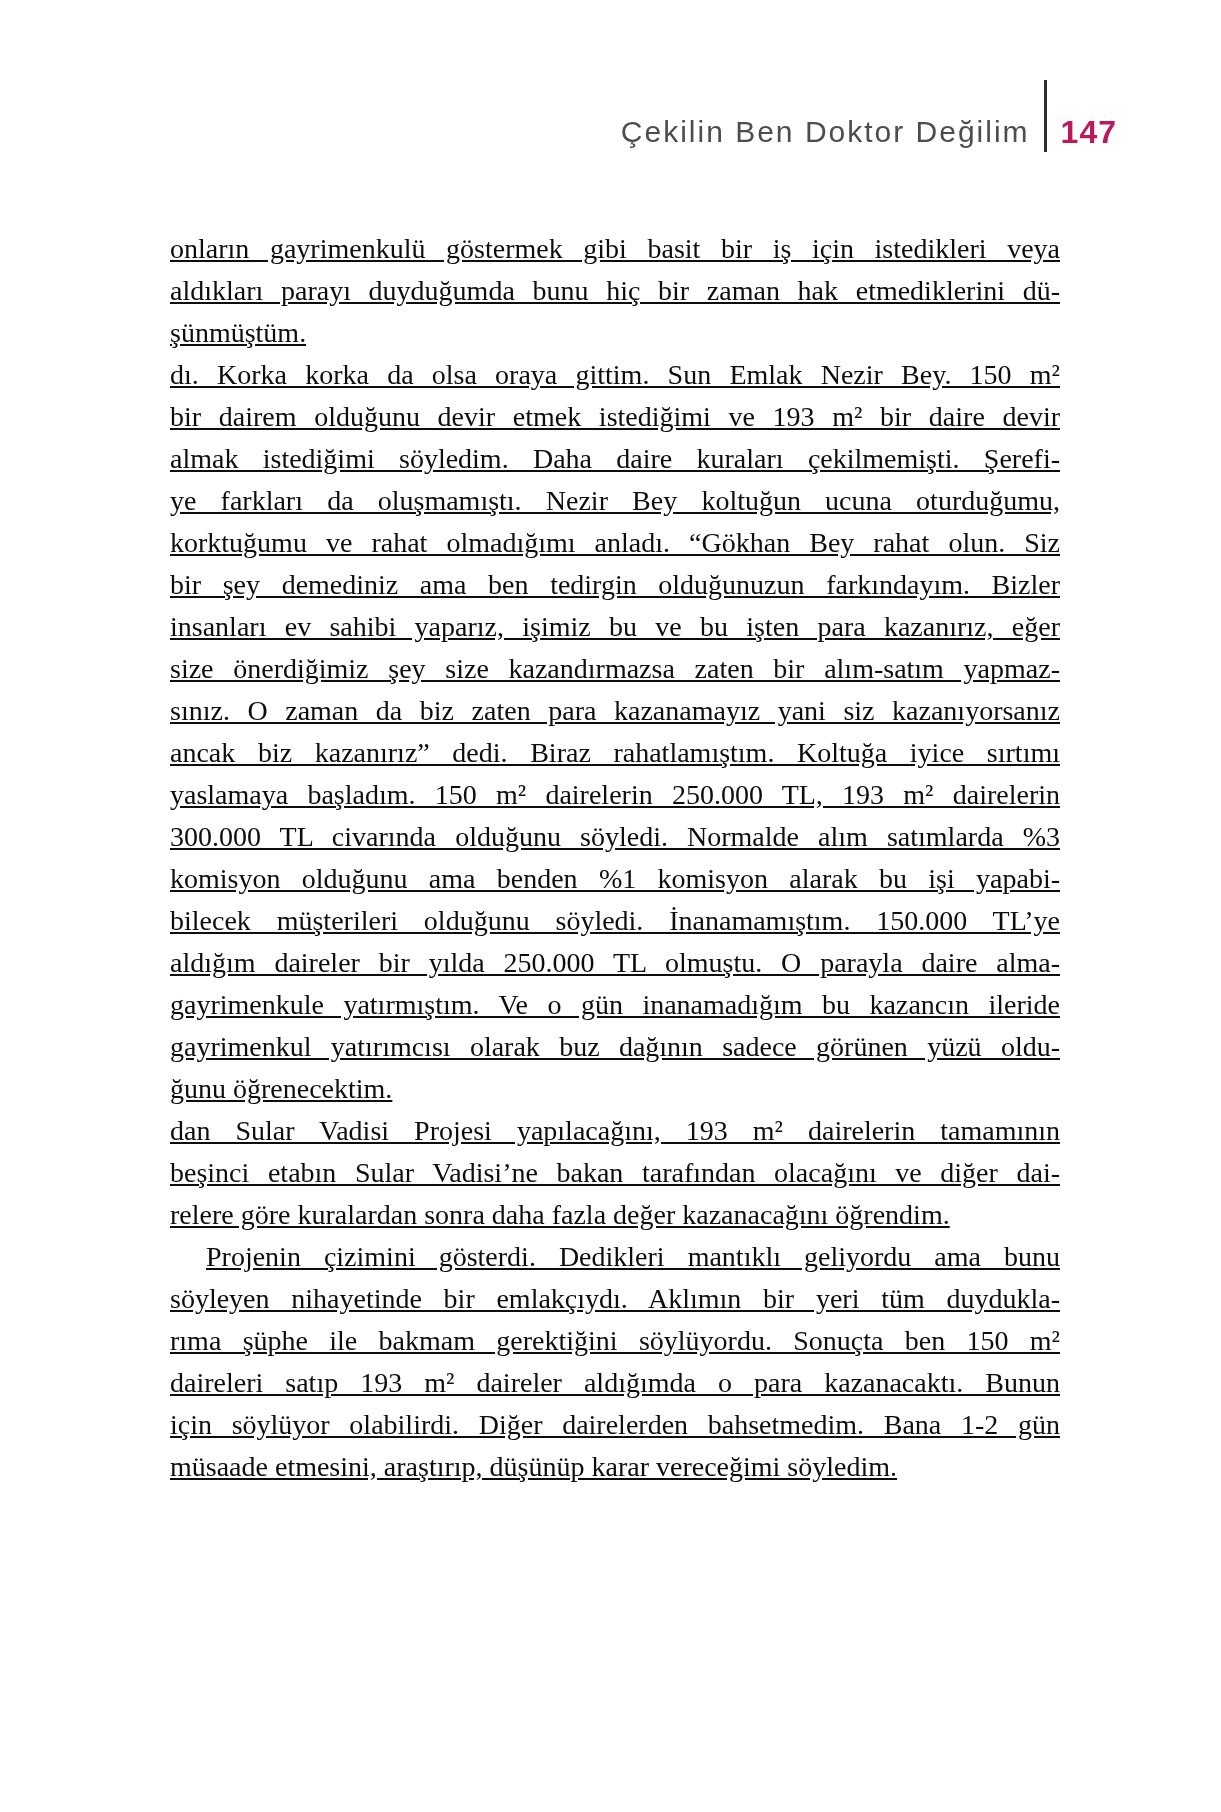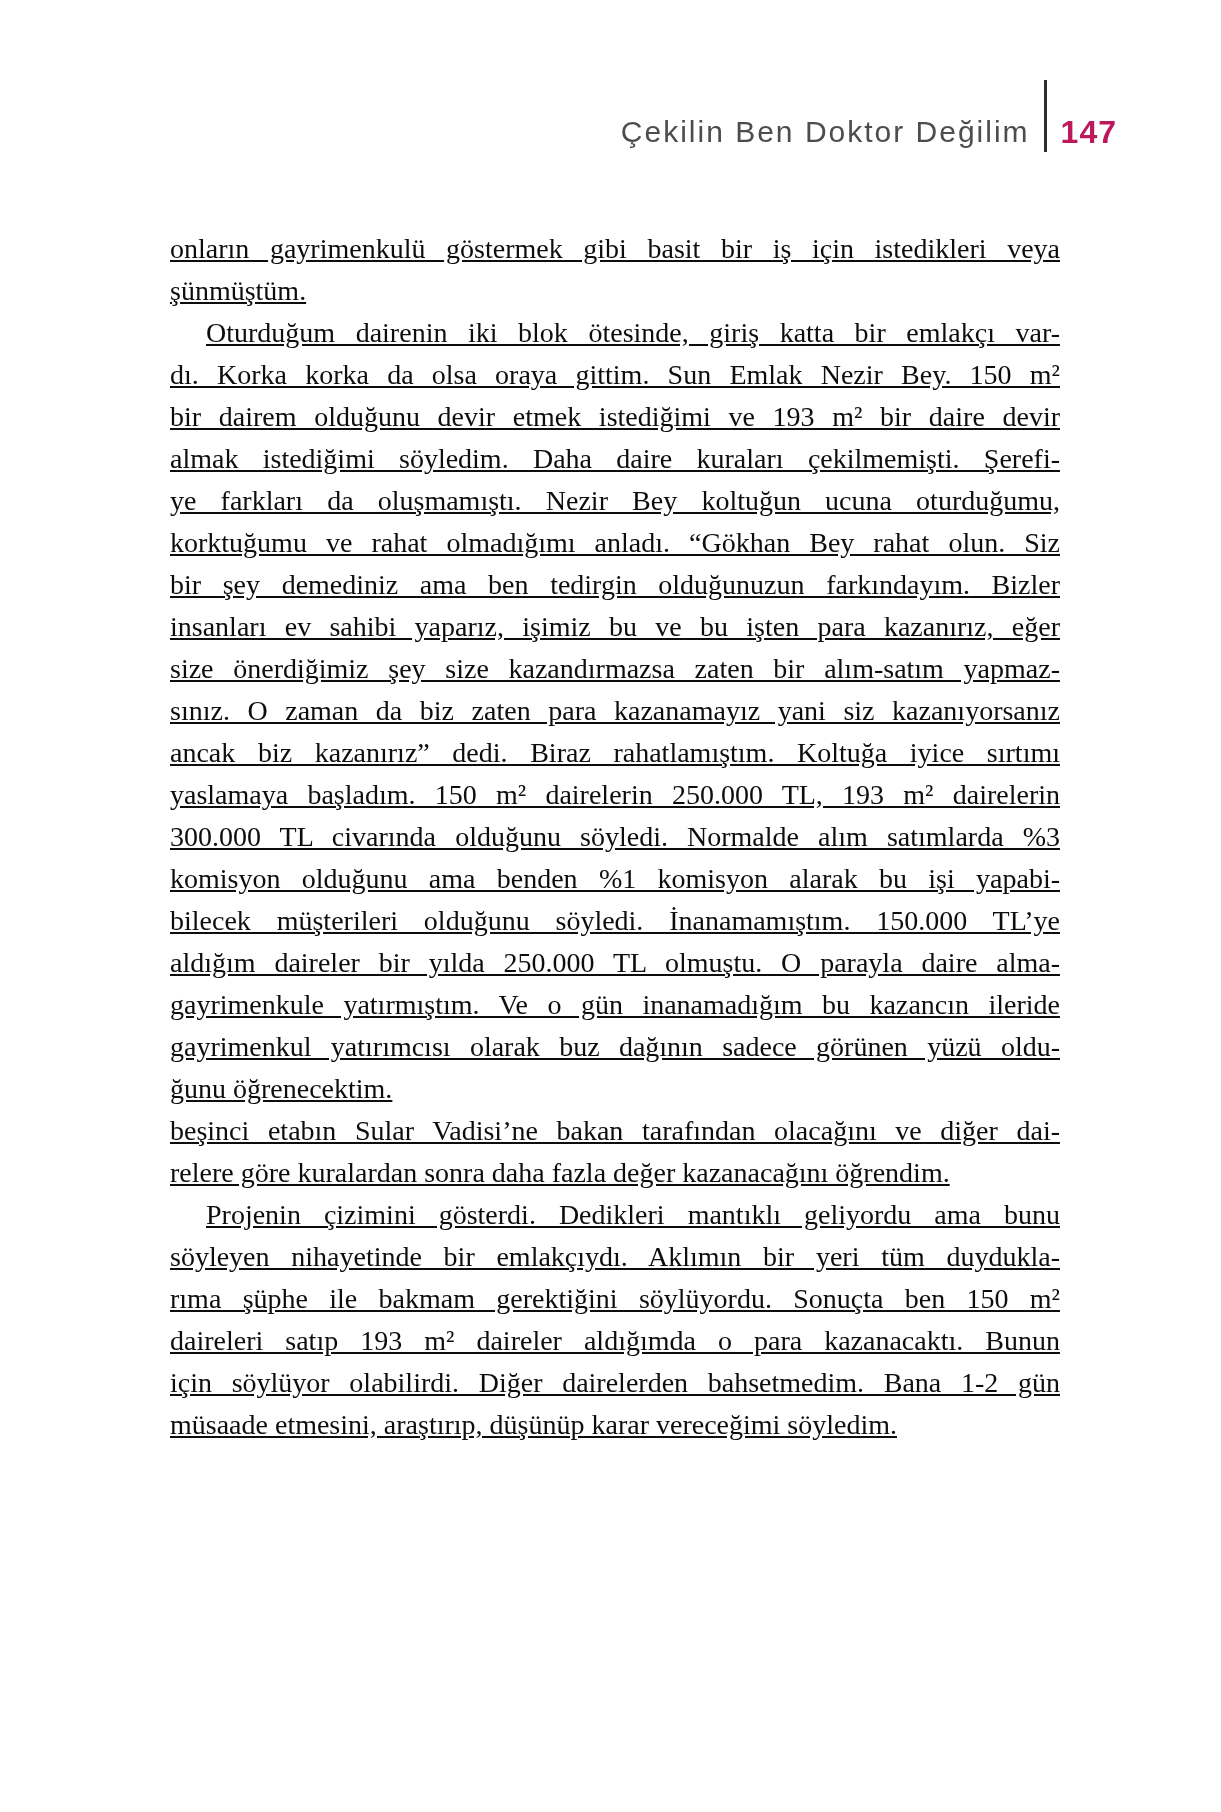--- a/index.html
+++ b/index.html
@@ -81,44 +81,45 @@
 
   <header class="header">
     <span class="chapter-title">Çekilin Ben Doktor Değilim</span>
     <span class="header-divider"></span>
     <span class="page-number">147</span>
   </header>
 
   <main class="body-text">
       <div class="para">
         <div class="line first">onların gayrimenkulü göstermek gibi basit bir iş için istedikleri veya</div>
+        <div class="line">aldıkları parayı duyduğumda bunu hiç bir zaman hak etmediklerini dü-</div>
         <div class="line last">şünmüştüm.</div>
       </div>
       <div class="para indent">
-        <div class="line first">Oturduğum dairenin iki blok ötesinde, giriş katta bir emlakçı var-</div>
         <div class="line">dı. Korka korka da olsa oraya gittim. Sun Emlak Nezir Bey. 150 m²</div>
         <div class="line">bir dairem olduğunu devir etmek istediğimi ve 193 m² bir daire devir</div>
         <div class="line">almak istediğimi söyledim. Daha daire kuraları çekilmemişti. Şerefi-</div>
         <div class="line">ye farkları da oluşmamıştı. Nezir Bey koltuğun ucuna oturduğumu,</div>
         <div class="line">korktuğumu ve rahat olmadığımı anladı. “Gökhan Bey rahat olun. Siz</div>
         <div class="line">bir şey demediniz ama ben tedirgin olduğunuzun farkındayım. Bizler</div>
         <div class="line">insanları ev sahibi yaparız, işimiz bu ve bu işten para kazanırız, eğer</div>
         <div class="line">size önerdiğimiz şey size kazandırmazsa zaten bir alım-satım yapmaz-</div>
         <div class="line">sınız. O zaman da biz zaten para kazanamayız yani siz kazanıyorsanız</div>
         <div class="line">ancak biz kazanırız” dedi. Biraz rahatlamıştım. Koltuğa iyice sırtımı</div>
         <div class="line">yaslamaya başladım. 150 m² dairelerin 250.000 TL, 193 m² dairelerin</div>
         <div class="line">300.000 TL civarında olduğunu söyledi. Normalde alım satımlarda %3</div>
         <div class="line">komisyon olduğunu ama benden %1 komisyon alarak bu işi yapabi-</div>
         <div class="line">bilecek müşterileri olduğunu söyledi. İnanamamıştım. 150.000 TL’ye</div>
         <div class="line">aldığım daireler bir yılda 250.000 TL olmuştu. O parayla daire alma-</div>
         <div class="line">gayrimenkule yatırmıştım. Ve o gün inanamadığım bu kazancın ileride</div>
         <div class="line">gayrimenkul yatırımcısı olarak buz dağının sadece görünen yüzü oldu-</div>
         <div class="line last">ğunu öğrenecektim.</div>
       </div>
       <div class="para indent">
+        <div class="line">dan Sular Vadisi Projesi yapılacağını, 193 m² dairelerin tamamının</div>
         <div class="line">beşinci etabın Sular Vadisi’ne bakan tarafından olacağını ve diğer dai-</div>
         <div class="line last">relere göre kuralardan sonra daha fazla değer kazanacağını öğrendim.</div>
       </div>
       <div class="para indent">
         <div class="line first">Projenin çizimini gösterdi. Dedikleri mantıklı geliyordu ama bunu</div>
         <div class="line">söyleyen nihayetinde bir emlakçıydı. Aklımın bir yeri tüm duydukla-</div>
         <div class="line">rıma şüphe ile bakmam gerektiğini söylüyordu. Sonuçta ben 150 m²</div>
         <div class="line">daireleri satıp 193 m² daireler aldığımda o para kazanacaktı. Bunun</div>
         <div class="line">için söylüyor olabilirdi. Diğer dairelerden bahsetmedim. Bana 1-2 gün</div>
         <div class="line last">müsaade etmesini, araştırıp, düşünüp karar vereceğimi söyledim.</div>

